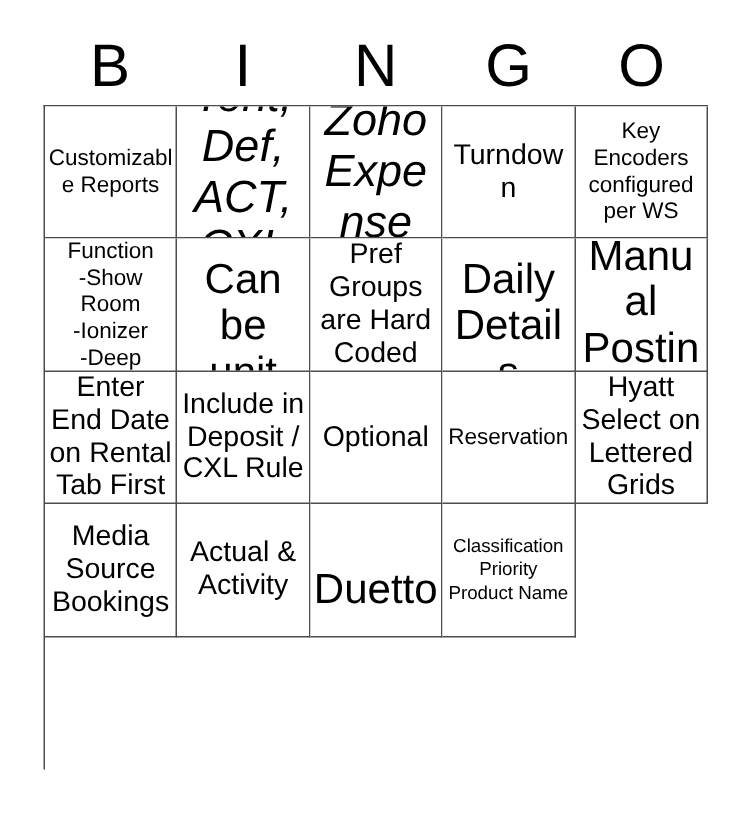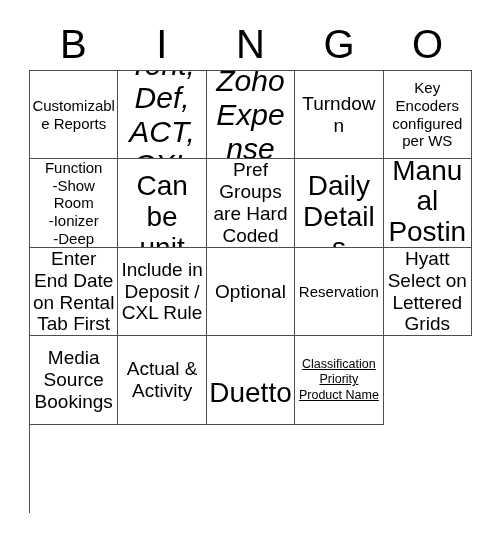--- a/index.html
+++ b/index.html
@@ -84,21 +84,21 @@
     word-break: normal;
     overflow-wrap: break-word;
   }
 
   
   .fs-xxl .cell-text { font-size: 34px; line-height: 1.08; }
   .fs-xl  .cell-text { font-size: 28px; line-height: 1.10; margin-top: 28px; }
   .fs-lg  .cell-text { font-size: 30px; line-height: 1.12; font-style: italic; }
   .fs-md  .cell-text { font-size: 19px; line-height: 1.15; }
   .fs-sm  .cell-text { font-size: 15px; line-height: 1.18; }
-  .fs-xs  .cell-text { font-size: 12.5px; line-height: 1.22; text-decoration: underline; }
+  .fs-xs  .cell-text { font-size: 12.5px; line-height: 1.22; }
 </style>
 </head>
 <body>
 
 <div id="bingo-card">
 
   <div id="bingo-header">
     <div class="header-letter">B</div>
     <div class="header-letter">I</div>
     <div class="header-letter">N</div>

